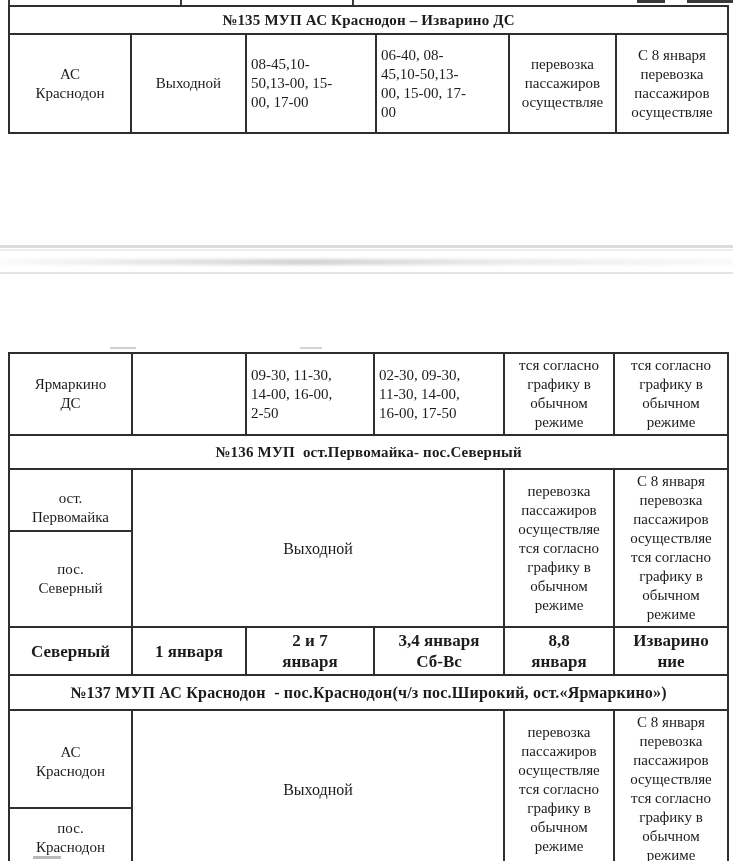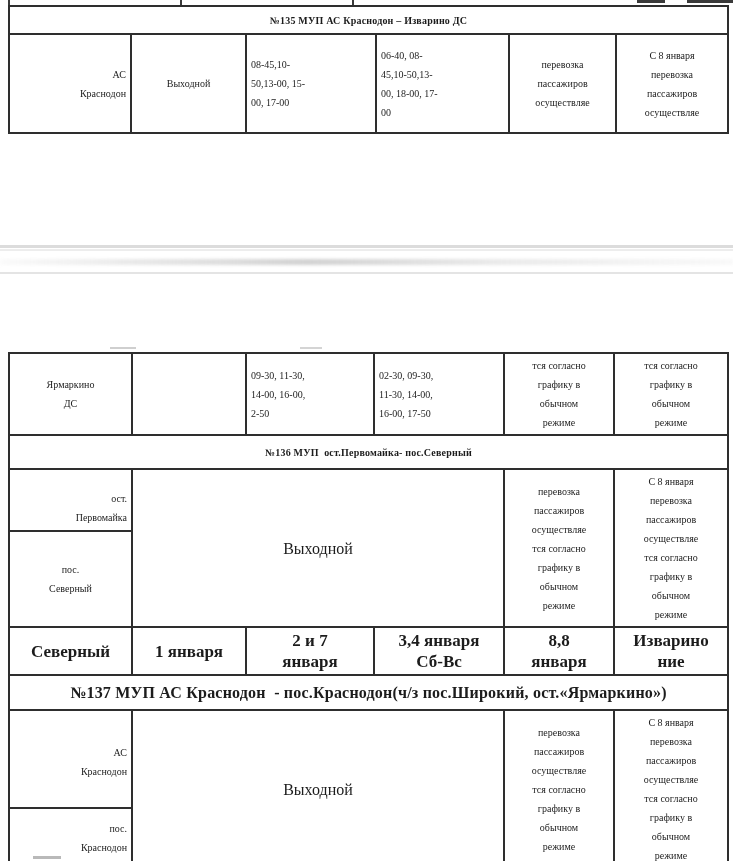--- a/index.html
+++ b/index.html
@@ -11,39 +11,39 @@
   }
   .canvas { position:relative; width:733px; height:861px; overflow:hidden; background:#ffffff; }
 
   table.sched {
     position:absolute;
     border-collapse:collapse;
     table-layout:fixed;
   }
   table.sched td {
     border:2px solid #2e2e2e;
-    font-size:10px;
+    font-size:15px;
     line-height:19px;
     padding:2px 4px;
     overflow:hidden;
     vertical-align:middle;
   }
   .t135 { left:8px; top:5px; width:719px; }
   .t2   { left:8px; top:352px; width:719px; }
 
   td.title-cell {
     font-weight:bold;
     font-size:17px;
     text-align:center;
     vertical-align:middle;
     letter-spacing:.2px;
   }
   .pre  { white-space:pre-line; }
   .c    { text-align:center; }
-  .l    { text-align:right; padding-left:8px; }
+  .l    { text-align:center; padding-left:8px; }
   .top  { vertical-align:top;margin-top:32px; }
   .mid  { vertical-align:middle; }
   .tight { line-height:18px; padding-top:1px; }
   .times { text-align:left; vertical-align:top; padding:3px 4px 0 7px; }
   tr.hdr td {
     font-weight:bold;
     font-size:17px;
     text-align:center;
     vertical-align:middle;
     line-height:21px;
@@ -78,21 +78,21 @@
     </tr>
     <tr style="height:99px">
       <td class="pre l mid">АС
 Краснодон</td>
       <td class="c mid">Выходной</td>
       <td class="pre times">08-45,10-
 50,13-00, 15-
 00, 17-00</td>
       <td class="pre times">06-40, 08-
 45,10-50,13-
-00, 18-00, 17-
+00, 15-00, 17-
 00</td>
       <td class="pre c mid">перевозка
 пассажиров
 осуществляе</td>
       <td class="pre c top">С 8 января
 перевозка
 пассажиров
 осуществляе</td>
     </tr>
   </tbody>

